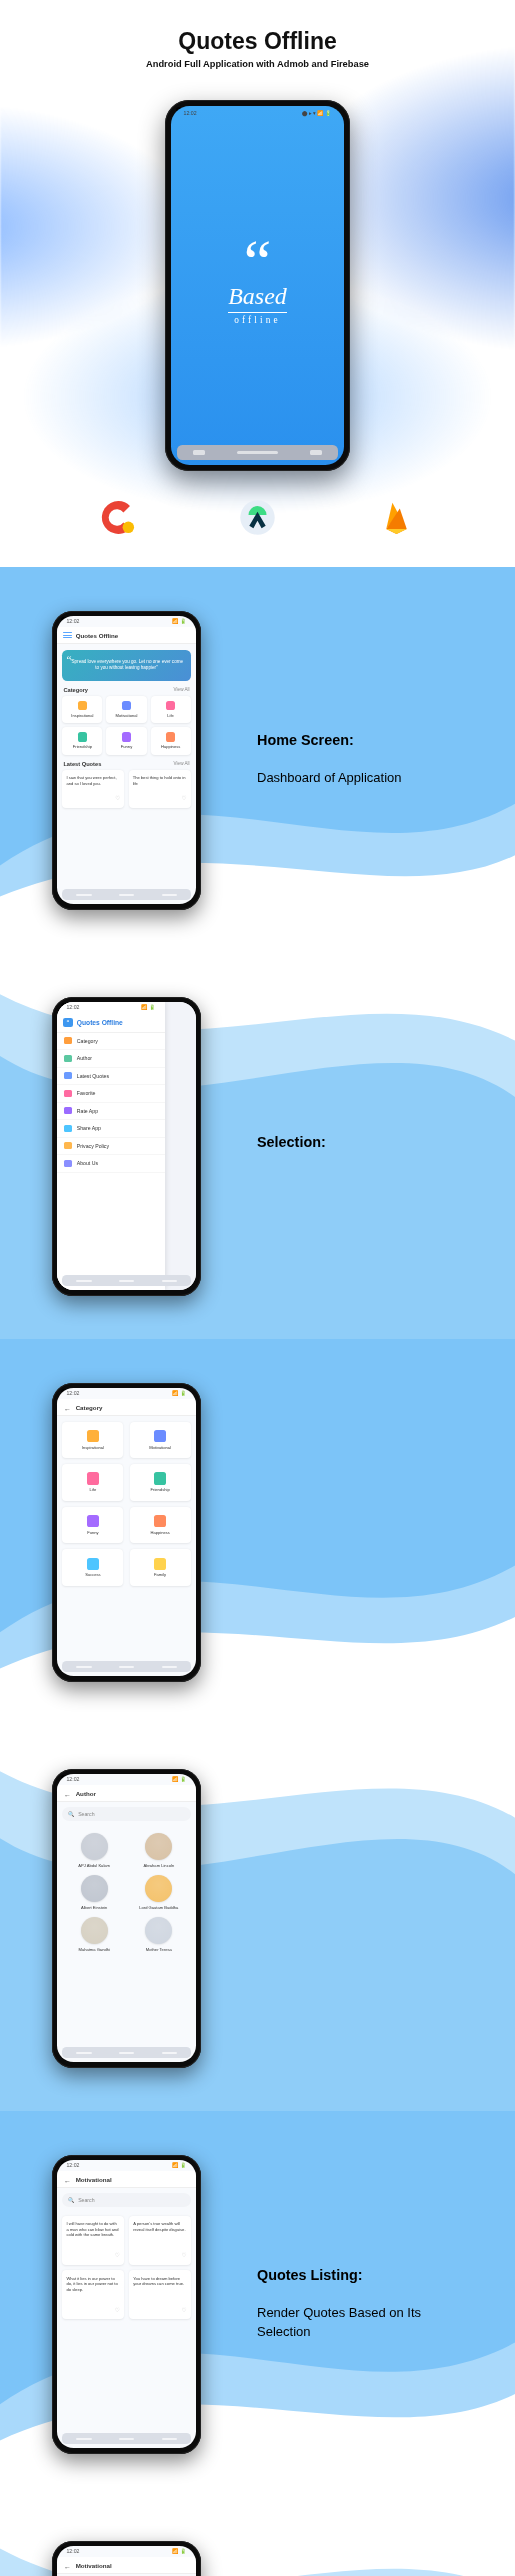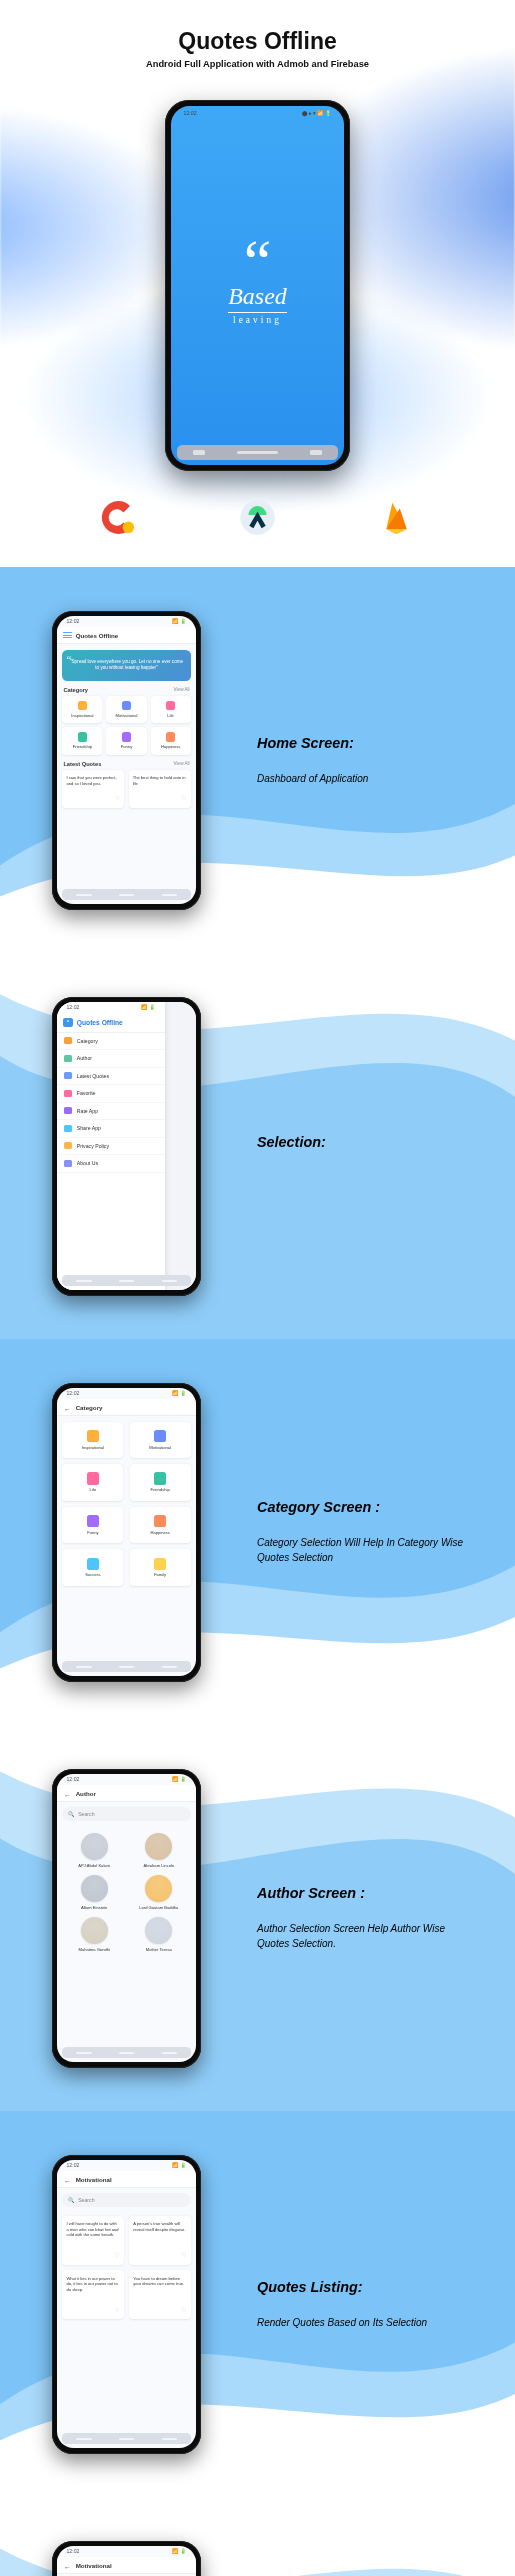--- a/index.html
+++ b/index.html
@@ -28,23 +28,23 @@
 .navbar-strip span { width: 11.3px; height: 5.2px; background: #fff; border-radius: 1.5px; opacity: .6; }
 .navbar-strip span:nth-child(2){ width: 41px; height: 2.6px; }
 .tech-icons { position: relative; display: flex; justify-content: center; gap: 98px; margin-top: 26px; }
 .ticon { width: 41px; height: 41px; }
 
 
 .section { position: relative; height: 386px; overflow: hidden; display: flex; align-items: center; justify-content: space-between; padding: 0 52px; }
 .section:nth-of-type(even) .desc { order: 2; }
 .sec-bg { position: absolute; inset: 0; z-index: 0; }
 .sec-bg svg { width: 100%; height: 100%; }
-.desc { position: relative; z-index: 2; width: 206px; color: #000; font-style: italic; }
+.desc { position: relative; z-index: 2; width: 206px; color: #000; }
 .desc h2 { font-size: 14.4px; font-weight: 700; margin-bottom: 7.2px; }
-.desc p { font-size: 10px; line-height: 1.5; margin-top: 20px; }
+.desc p { font-size: 13px; line-height: 1.5; margin-top: 20px; }
 
 .phone-sm { position: relative; z-index: 2; width: 149px; height: 299px; border-radius: 20.6px; background: #0b0b0b; padding: 5.2px; box-shadow: 0 7.7px 20.6px rgba(0,0,0,.45), inset 0 0 0 1px #202020; }
 .phone-sm .punchhole { top: 6.2px; left: 9.3px; width: 5.2px; height: 5.2px; }
 .screen-sm { width: 100%; height: 100%; border-radius: 16.5px; background: #f8fafd; overflow: hidden; display: flex; flex-direction: column; position: relative; font-size: 5.2px; color: #333; }
 .screen-sm .statusbar { color: #555; height: 11.3px; padding: 0 9.3px; }
 .appbar { height: 17.5px; display: flex; align-items: center; gap: 4.1px; padding: 0 6.2px; font-weight: 700; font-size: 6.2px; border-bottom: 0.5px solid #eee; background: #fff; }
 .appbar .hamb, .appbar .back { width: 8.2px; height: 6.2px; display: flex; flex-direction: column; justify-content: space-between; }
 .appbar .hamb i { height: 1px; background: #59a6ff; border-radius: 0.5px; }
 .appbar .back::before { content: "←"; font-size: 7.2px; color: #333; }
 .icon-logo { width: 9.3px; height: 9.3px; border-radius: 2.1px; background: #3d97f0; color: #fff; display: flex; align-items: center; justify-content: center; font-size: 5.7px; font-weight: 700; }
@@ -89,21 +89,21 @@
   <div class="phone">
     <div class="punchhole"></div>
     <div class="screen">
       <div class="statusbar">
         <span>12:02</span>
         <span>⬤ ▸ ▾ 📶 🔋</span>
       </div>
       <div class="hero-logo">
         <div class="quote-mark">“</div>
         <div class="hero-logo-text">Based</div>
-        <div class="hero-logo-sub">leaving</div>
+        <div class="hero-logo-sub">offline</div>
       </div>
       <div class="navbar-strip">
           <span></span>
           <span></span>
           <span></span>
         </div>
     </div>
   </div>
   <div class="tech-icons">
     <svg class="ticon" viewBox="0 0 100 100">
@@ -269,24 +269,20 @@
   <div class="desc">
     <h2>Selection:</h2>
   </div>
 </div>
 
 <div class="section">
   <div class="sec-bg"><svg viewBox="0 0 1000 750" preserveAspectRatio="none">
         <path fill="#a9d9fb" d="M0 0h1000v540c-280 140-620-70-1000 100z"></path>
         <path fill="#7cc4f8" d="M0 0h1000v440c-310 180-660-110-1000 130z"></path>
       </svg></div>
-  <div class="desc">
-    <h2>Category Screen :</h2>
-    <p>Category Selection Will Help In Category Wise Quotes Selection</p>
-  </div>
   <div class="phone-sm">
     <div class="punchhole"></div>
     <div class="screen-sm">
       <div class="statusbar">
           <span>12:02</span>
           <span>📶 🔋</span>
         </div>
       <div class="appbar">
           <div class="back"></div>
           <span>Category</span>
@@ -383,24 +379,20 @@
               <span>Mother Teresa</span>
             </div>
           </div>
         </div>
       <div class="navstrip-sm">
           <span></span>
           <span></span>
           <span></span>
         </div>
     </div>
-  </div>
-  <div class="desc">
-    <h2>Author Screen :</h2>
-    <p>Author Selection Screen Help Author Wise Quotes Selection.</p>
   </div>
 </div>
 
 <div class="section">
   <div class="sec-bg"><svg viewBox="0 0 1000 750" preserveAspectRatio="none">
         <path fill="#a9d9fb" d="M0 0h1000v550c-270 130-630-80-1000 90z"></path>
         <path fill="#7cc4f8" d="M0 0h1000v450c-320 170-650-120-1000 120z"></path>
       </svg></div>
   <div class="desc">
     <h2>Quotes Listing:</h2>

